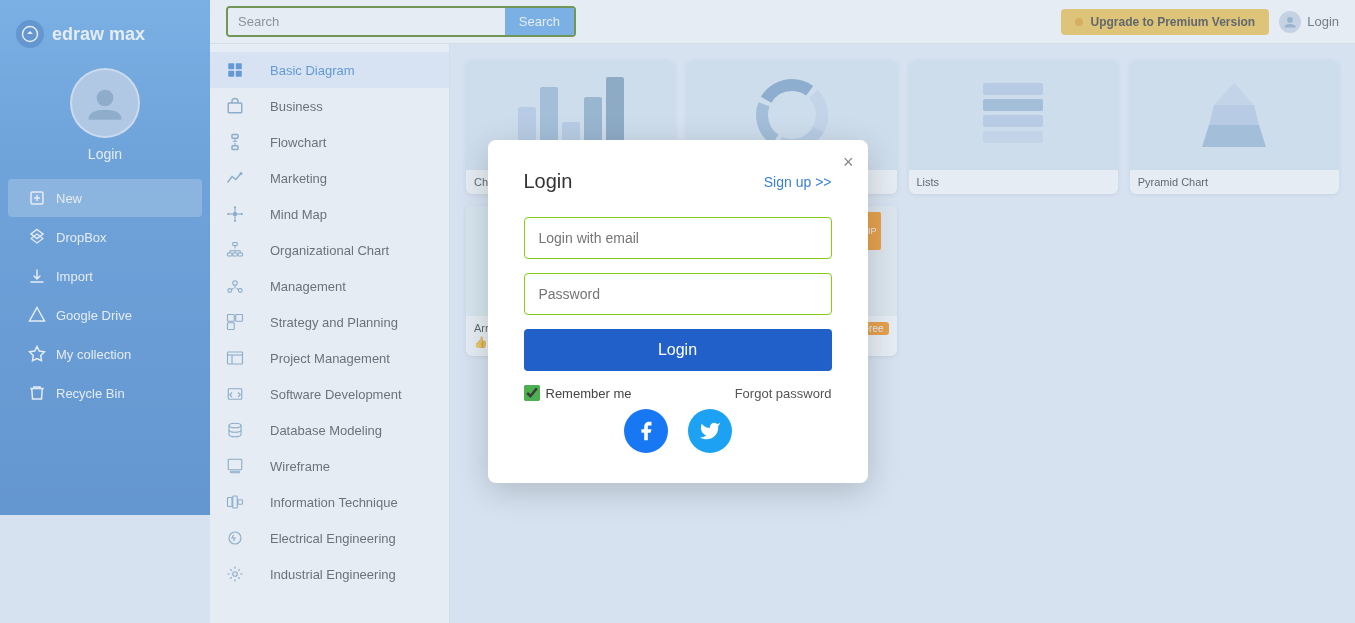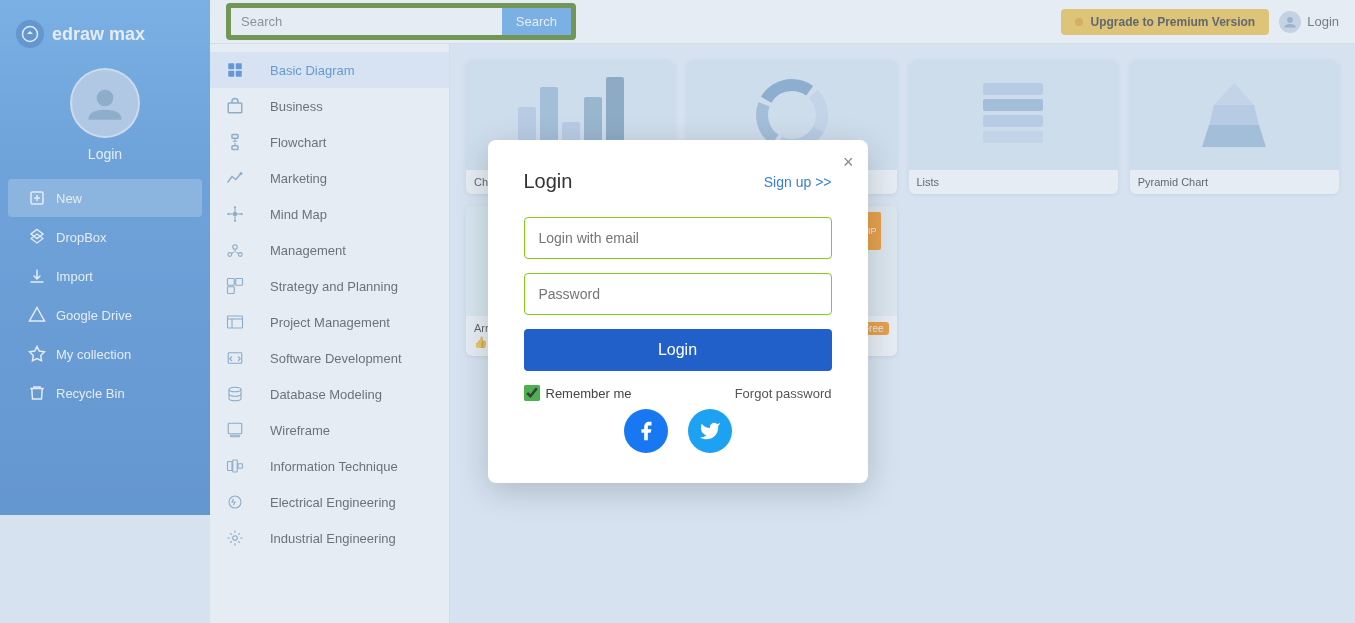--- a/index.html
+++ b/index.html
@@ -53,21 +53,21 @@
       position: absolute;
       left: 210px; top: 0; right: 0; height: 44px;
       background: white;
       display: flex; align-items: center; gap: 10px;
       padding: 0 16px;
       border-bottom: 1px solid #e0e8f0;
     }
     .search-box {
       flex: 1; max-width: 350px;
       display: flex; align-items: center;
-      border: 5px solid #4d7c0f; border-radius: 4px; overflow: hidden;
+      border: 2px solid #4d7c0f; border-radius: 4px; overflow: hidden;
     }
     .search-input {
       flex: 1; padding: 6px 10px; border: none; outline: none;
       font-size: 13px; color: #888;
       background: white;
     }
     .search-btn {
       padding: 6px 14px; background: #5ba3e8; color: white;
       border: none; cursor: pointer; font-size: 13px;
     }
@@ -337,20 +337,34 @@
         <line x1="12" y1="9" x2="12" y2="4" stroke="#7a9fc0" stroke-width="1.5"></line>
         <line x1="12" y1="15" x2="12" y2="20" stroke="#7a9fc0" stroke-width="1.5"></line>
         <line x1="9" y1="12" x2="4" y2="12" stroke="#7a9fc0" stroke-width="1.5"></line>
         <line x1="15" y1="12" x2="20" y2="12" stroke="#7a9fc0" stroke-width="1.5"></line>
         <circle cx="12" cy="3" r="1.5" fill="#7a9fc0"></circle>
         <circle cx="12" cy="21" r="1.5" fill="#7a9fc0"></circle>
         <circle cx="3" cy="12" r="1.5" fill="#7a9fc0"></circle>
         <circle cx="21" cy="12" r="1.5" fill="#7a9fc0"></circle>
       </svg>
     <span>Mind Map</span>
+  </div>
+  <div class="sub-nav-item">
+    <svg viewBox="0 0 24 24">
+        <rect x="9" y="2" width="6" height="4" rx="1" fill="none" stroke="#7a9fc0" stroke-width="1.5"></rect>
+        <rect x="2" y="16" width="6" height="4" rx="1" fill="none" stroke="#7a9fc0" stroke-width="1.5"></rect>
+        <rect x="9" y="16" width="6" height="4" rx="1" fill="none" stroke="#7a9fc0" stroke-width="1.5"></rect>
+        <rect x="16" y="16" width="6" height="4" rx="1" fill="none" stroke="#7a9fc0" stroke-width="1.5"></rect>
+        <line x1="12" y1="6" x2="12" y2="10" stroke="#7a9fc0" stroke-width="1.5"></line>
+        <line x1="5" y1="16" x2="5" y2="13" stroke="#7a9fc0" stroke-width="1.5"></line>
+        <line x1="12" y1="16" x2="12" y2="13" stroke="#7a9fc0" stroke-width="1.5"></line>
+        <line x1="19" y1="16" x2="19" y2="13" stroke="#7a9fc0" stroke-width="1.5"></line>
+        <line x1="5" y1="13" x2="19" y2="13" stroke="#7a9fc0" stroke-width="1.5"></line>
+      </svg>
+    <span>Organizational Chart</span>
   </div>
   <div class="sub-nav-item">
     <svg viewBox="0 0 24 24">
         <circle cx="12" cy="8" r="3" fill="none" stroke="#7a9fc0" stroke-width="1.5"></circle>
         <circle cx="5" cy="18" r="2.5" fill="none" stroke="#7a9fc0" stroke-width="1.5"></circle>
         <circle cx="19" cy="18" r="2.5" fill="none" stroke="#7a9fc0" stroke-width="1.5"></circle>
         <line x1="12" y1="11" x2="12" y2="15" stroke="#7a9fc0" stroke-width="1.5"></line>
         <line x1="7" y1="17" x2="10" y2="15" stroke="#7a9fc0" stroke-width="1.5"></line>
         <line x1="17" y1="17" x2="14" y2="15" stroke="#7a9fc0" stroke-width="1.5"></line>
       </svg>

